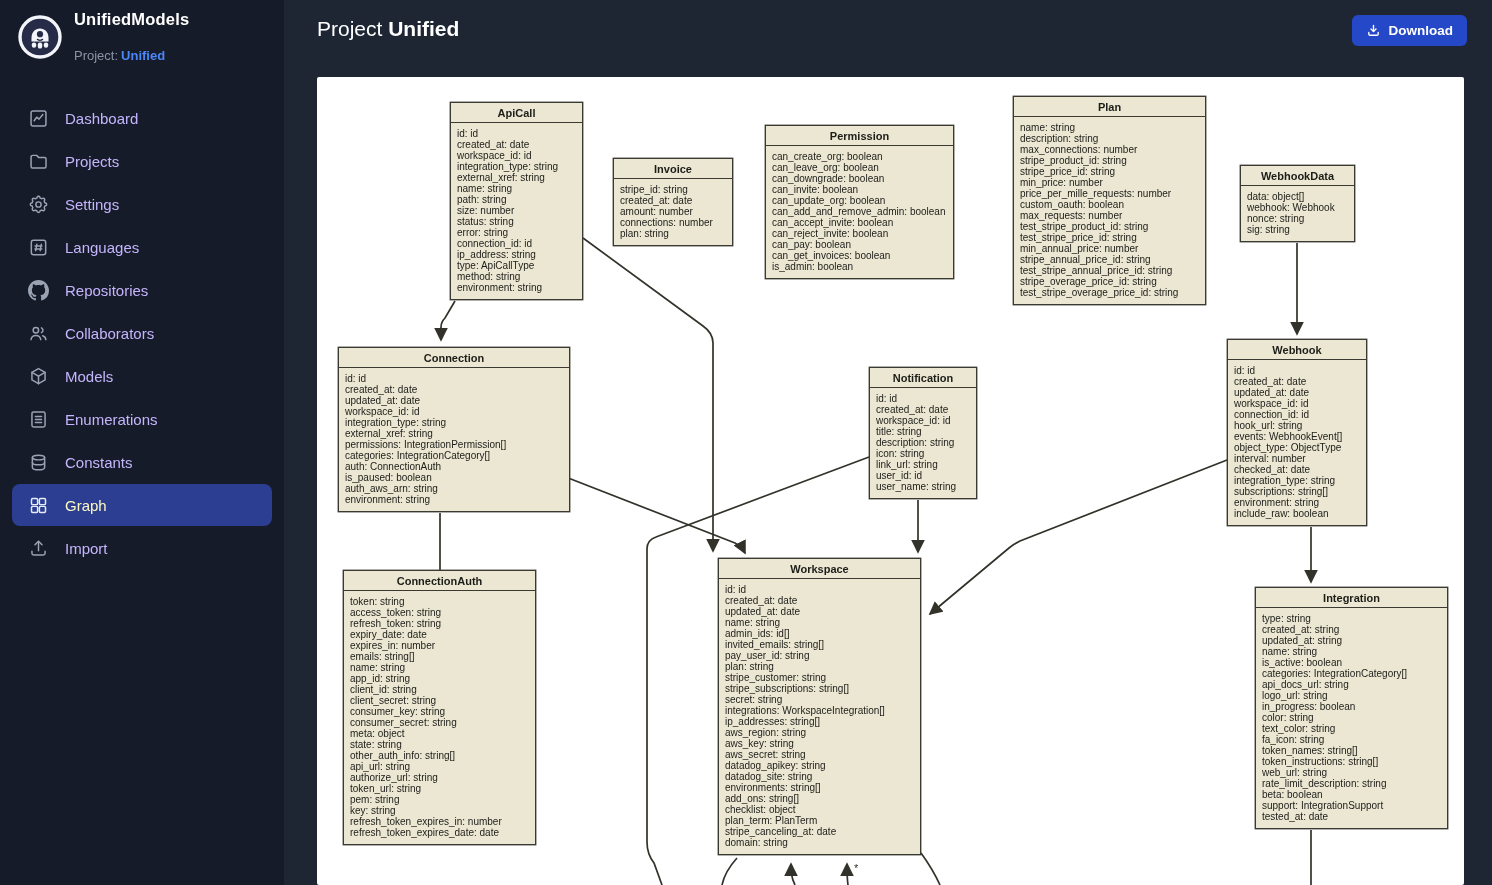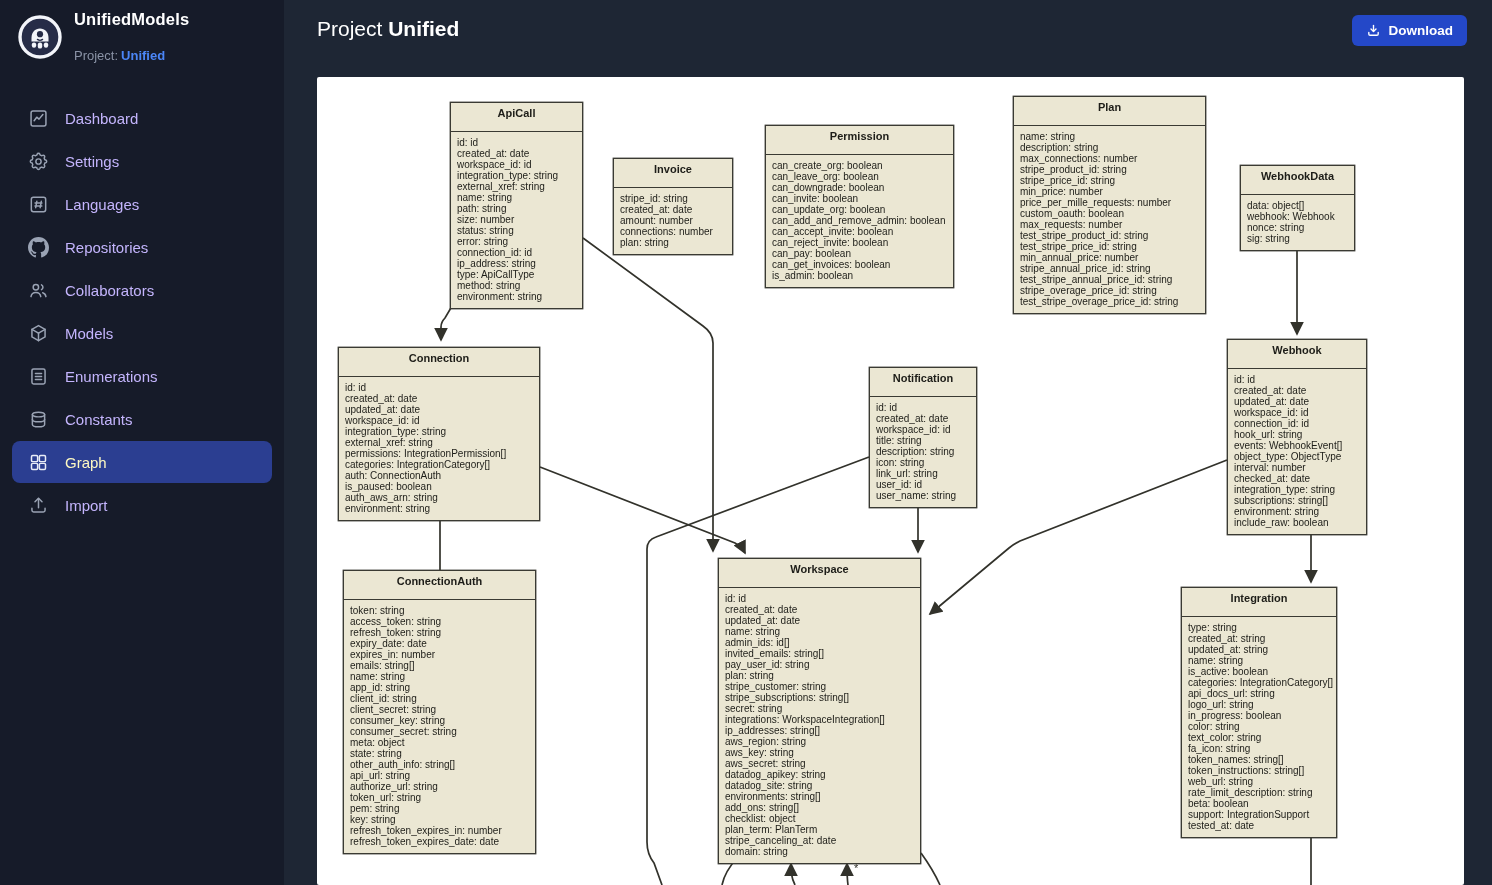--- a/index.html
+++ b/index.html
@@ -35,21 +35,21 @@
 
   
   .canvas { position:relative; margin-left:33px; width:1147px; height:808px; background:#ffffff;
             border-radius:2px; overflow:hidden; }
   #edge-layer { position:absolute; left:0; top:0; width:1147px; height:808px; }
   .edge { fill:none; stroke:#32322b; stroke-width:1.7px; }
   .edge-label { fill:#32322b; font-size:11px; font-family:"Liberation Sans",sans-serif; }
 
   .entity { position:absolute; background:#ebe7d3; border:1.6px solid #3a3a33; color:#1d1d18;
             box-shadow:0 0 0 0.4px #3a3a33; }
-  .entity-title { font-size:11px; font-weight:bold; text-align:center; padding:4px 4px 12px;
+  .entity-title { font-size:11px; font-weight:bold; text-align:center; padding:4px 4px 3px;
                   border-bottom:1.6px solid #3a3a33; }
   .entity-fields { padding:5px 6px 6px; }
   .field { font-size:10px; line-height:11px; white-space:nowrap; }
 </style>
 </head>
 <body>
 
 <div class="app">
 
   <aside class="sidebar">
@@ -72,20 +72,28 @@
     </div>
     <nav id="sidebar-nav">
         <div class="nav-item">
           <span class="nav-icon">
             <svg viewBox="0 0 24 24" fill="none" stroke="currentColor" stroke-width="1.7" stroke-linecap="round" stroke-linejoin="round">
               <rect x="3.5" y="3.5" width="17" height="17" rx="2.2"></rect>
               <path d="M7 14.5l3-4 2.6 2.2 4.4-5.2"></path>
             </svg>
           </span>
           <span class="nav-label">Dashboard</span>
+        </div>
+        <div class="nav-item">
+          <span class="nav-icon">
+            <svg viewBox="0 0 24 24" fill="none" stroke="currentColor" stroke-width="1.7" stroke-linecap="round" stroke-linejoin="round">
+              <path d="M3.5 7a2 2 0 0 1 2-2h4.3l2.3 2.3H19a1.6 1.6 0 0 1 1.6 1.6v8.9A1.7 1.7 0 0 1 18.9 19.5H5.2a1.7 1.7 0 0 1-1.7-1.7z"></path>
+            </svg>
+          </span>
+          <span class="nav-label">Projects</span>
         </div>
         <div class="nav-item">
           <span class="nav-icon">
             <svg viewBox="0 0 24 24" fill="none" stroke="currentColor" stroke-width="1.7" stroke-linecap="round" stroke-linejoin="round">
               <path d="M10.4 3.7a1.7 1.7 0 0 1 3.2 0l.3 1a7.3 7.3 0 0 1 1.7.7l1-.4a1.7 1.7 0 0 1 2.3 2.3l-.4 1q.4.8.7 1.7l1 .3a1.7 1.7 0 0 1 0 3.2l-1 .3a7.3 7.3 0 0 1-.7 1.7l.4 1a1.7 1.7 0 0 1-2.3 2.3l-1-.4q-.8.4-1.7.7l-.3 1a1.7 1.7 0 0 1-3.2 0l-.3-1a7.3 7.3 0 0 1-1.7-.7l-1 .4a1.7 1.7 0 0 1-2.3-2.3l.4-1a7.3 7.3 0 0 1-.7-1.7l-1-.3a1.7 1.7 0 0 1 0-3.2l1-.3q.3-.9.7-1.7l-.4-1a1.7 1.7 0 0 1 2.3-2.3l1 .4q.8-.4 1.7-.7z"></path>
               <circle cx="12" cy="12" r="3"></circle>
             </svg>
           </span>
           <span class="nav-label">Settings</span>
         </div>
@@ -281,21 +289,21 @@
           </div>
           <div class="entity" style="left: 923px; top: 88px; width: 115px;">
             <div class="entity-title">WebhookData</div>
             <div class="entity-fields">
               <div class="field">data: object[]</div>
               <div class="field">webhook: Webhook</div>
               <div class="field">nonce: string</div>
               <div class="field">sig: string</div>
             </div>
           </div>
-          <div class="entity" style="left: 21px; top: 270px; width: 202px;">
+          <div class="entity" style="left: 21px; top: 270px; width: 232px;">
             <div class="entity-title">Connection</div>
             <div class="entity-fields">
               <div class="field">id: id</div>
               <div class="field">created_at: date</div>
               <div class="field">updated_at: date</div>
               <div class="field">workspace_id: id</div>
               <div class="field">integration_type: string</div>
               <div class="field">external_xref: string</div>
               <div class="field">permissions: IntegrationPermission[]</div>
               <div class="field">categories: IntegrationCategory[]</div>
@@ -387,21 +395,21 @@
               <div class="field">datadog_apikey: string</div>
               <div class="field">datadog_site: string</div>
               <div class="field">environments: string[]</div>
               <div class="field">add_ons: string[]</div>
               <div class="field">checklist: object</div>
               <div class="field">plan_term: PlanTerm</div>
               <div class="field">stripe_canceling_at: date</div>
               <div class="field">domain: string</div>
             </div>
           </div>
-          <div class="entity" style="left: 864px; top: 510px; width: 156px;">
+          <div class="entity" style="left: 938px; top: 510px; width: 193px;">
             <div class="entity-title">Integration</div>
             <div class="entity-fields">
               <div class="field">type: string</div>
               <div class="field">created_at: string</div>
               <div class="field">updated_at: string</div>
               <div class="field">name: string</div>
               <div class="field">is_active: boolean</div>
               <div class="field">categories: IntegrationCategory[]</div>
               <div class="field">api_docs_url: string</div>
               <div class="field">logo_url: string</div>

